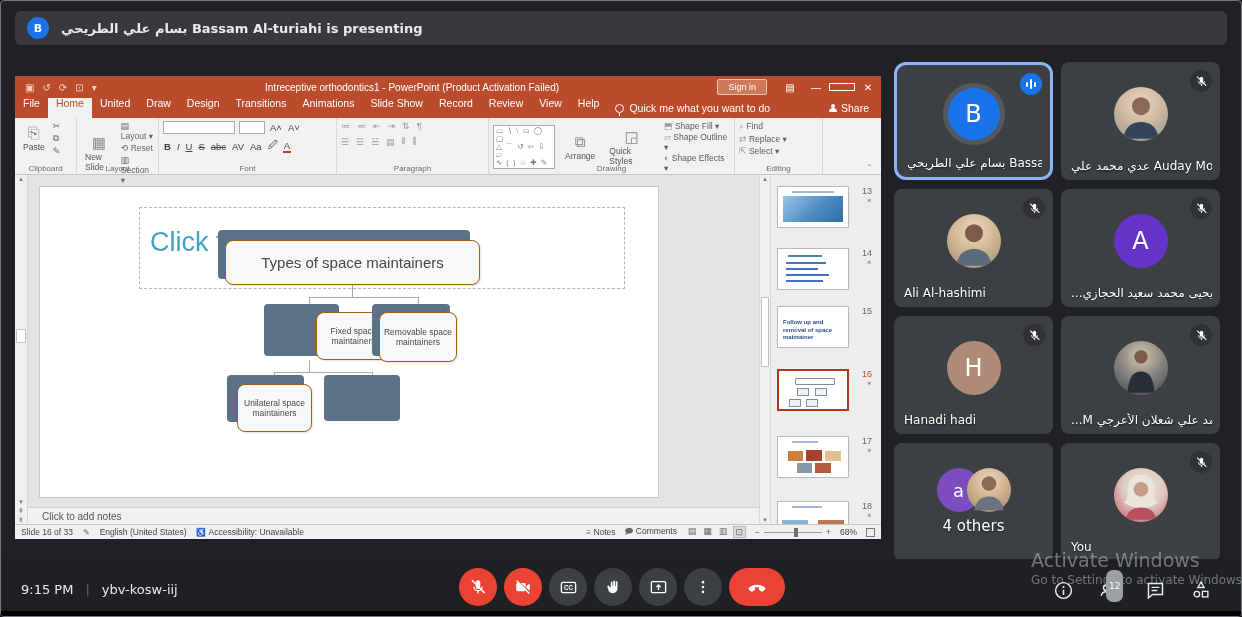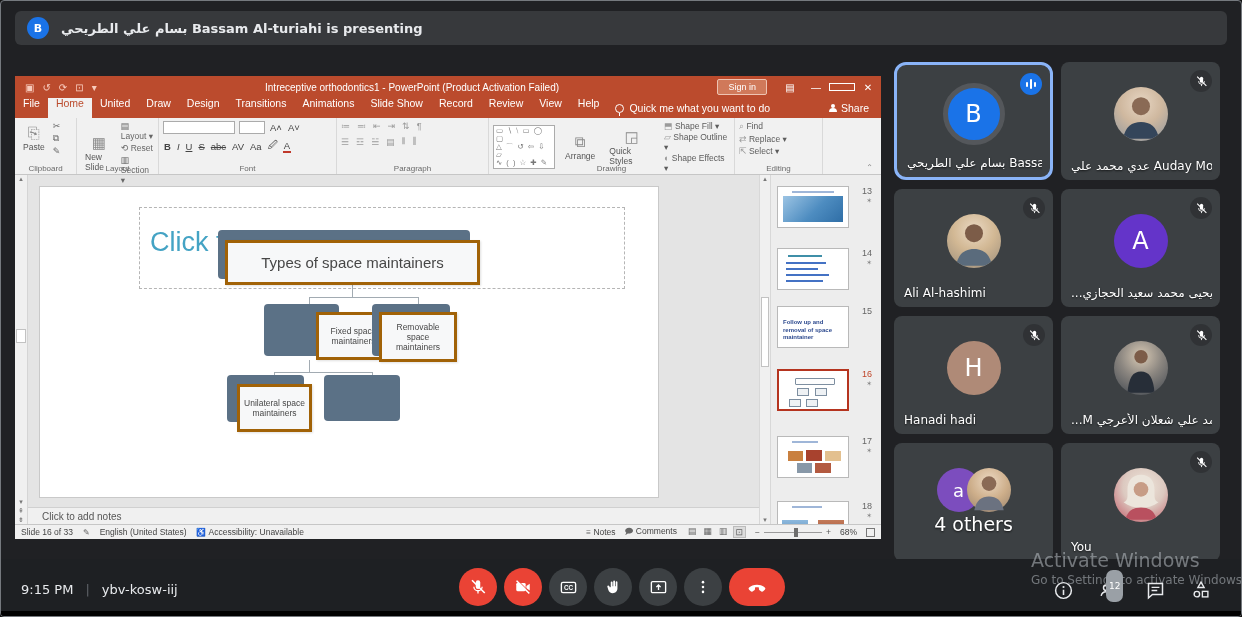--- a/index.html
+++ b/index.html
@@ -68,21 +68,21 @@
   .center-col{flex:1; display:flex; flex-direction:column; min-width:0;}
   .canvas-wrap{flex:1; position:relative;}
   .slide-canvas{position:absolute; left:11px; top:11px; width:620px; height:312px; background:#fff; border:1px solid #c9c9c9;}
   .notes-bar{height:17px; background:#f0f0f0; border-top:1px solid #d0d0d0; font-size:10px; color:#555;
     display:flex; align-items:center; padding-left:14px; flex:0 0 17px;}
 
   
   .ph-title{position:absolute; left:99px; top:20px; width:486px; height:82px; border:1px dashed #b5b5b5;}
   .ph-text{position:absolute; left:110px; top:40px; font-size:27px; font-weight:300; color:#44a3c4; white-space:nowrap;}
   .shadow-box{position:absolute; background:#5b7186; border-radius:4px;}
-  .chart-box{position:absolute; background:#f7f8f9; border:3px solid #a16207; border-radius:0;
+  .chart-box{position:absolute; background:#f7f8f9; border:1px solid #a16207; border-radius:8px;
     display:flex; align-items:center; justify-content:center; text-align:center; color:#474747;
     box-shadow:1px 1px 2px rgba(0,0,0,.12);}
   .root-box{font-size:15px;}
   .small-box{font-size:8.5px; line-height:1.2; padding:2px;}
   .conn{position:absolute; background:#a2abb2;}
 
   
   .thumb-scrollbar{width:12px; background:#f0f0f0; border-left:1px solid #d8d8d8; border-right:1px solid #d8d8d8; position:relative; font-size:7px; color:#777;}
   .thumb-scrollbar .thumb{position:absolute; top:35%; left:1px; right:1px; height:70px; background:#fff; border:1px solid #c2c2c2;}
   .thumb-panel{width:110px; background:#ededed; position:relative; overflow:hidden;}
@@ -115,21 +115,21 @@
   .zoom-thumb{position:absolute; left:52%; top:-4px; width:4px; height:9px; background:#6e6e6e;}
   .fit-ic{width:9px; height:9px; border:1px solid #777;}
 
   
   .tiles{position:absolute; left:893px; top:61px; display:grid; grid-template-columns:159px 159px;
     grid-template-rows:repeat(4,118px); gap:9px 8px;}
   .tile{background:#3c4043; border-radius:8px; position:relative; overflow:hidden;}
   .tile.speaking{border:3px solid #8ab4f8; border-radius:12px;}
   .tile-label{position:absolute; left:10px; bottom:7px; right:8px; color:#fff; font-size:12px;
     white-space:nowrap; overflow:hidden; text-shadow:0 1px 2px rgba(0,0,0,.7);}
-  .tile-label.center{left:0; right:0; bottom:26px; text-align:center; font-size:19px;}
+  .tile-label.center{left:0; right:0; bottom:26px; text-align:center; font-size:15px;}
   .mute-chip{position:absolute; top:8px; right:8px; width:22px; height:22px; border-radius:50%;
     background:rgba(25,26,28,.35); display:flex; align-items:center; justify-content:center;}
   .audio-chip{position:absolute; top:8px; right:8px; width:22px; height:22px; border-radius:50%;
     background:#1a73e8; display:flex; align-items:center; justify-content:center; gap:1.5px;}
   .audio-chip i{display:block; width:2.5px; background:#fff; border-radius:2px;}
   .audio-chip i:nth-child(1){height:5px;} .audio-chip i:nth-child(2){height:10px;} .audio-chip i:nth-child(3){height:5px;}
   .big-avatar{position:absolute; left:50%; top:44%; transform:translate(-50%,-50%); width:54px; height:54px;
     border-radius:50%; display:flex; align-items:center; justify-content:center; color:#fff; font-size:24px;}
   .big-avatar.ringed{border:5px solid #54575b; width:62px; height:62px;}
   .av-blue{background:#1a73e8;} .av-purple{background:#6434c9;} .av-tan{background:#af8a77;}

